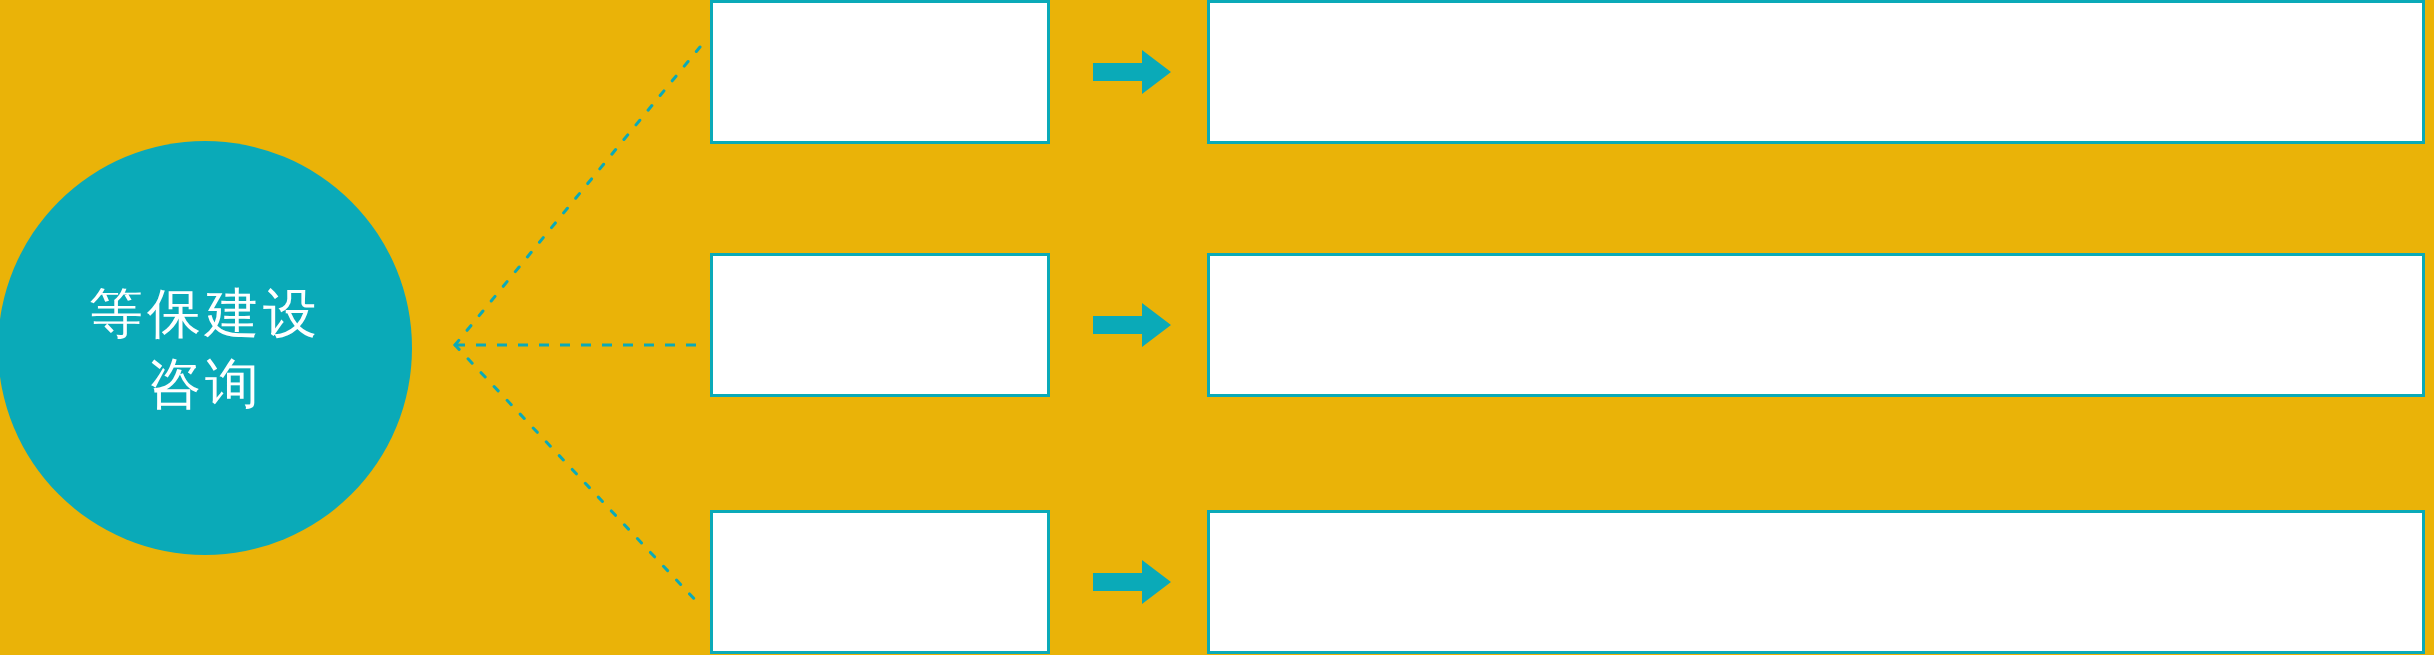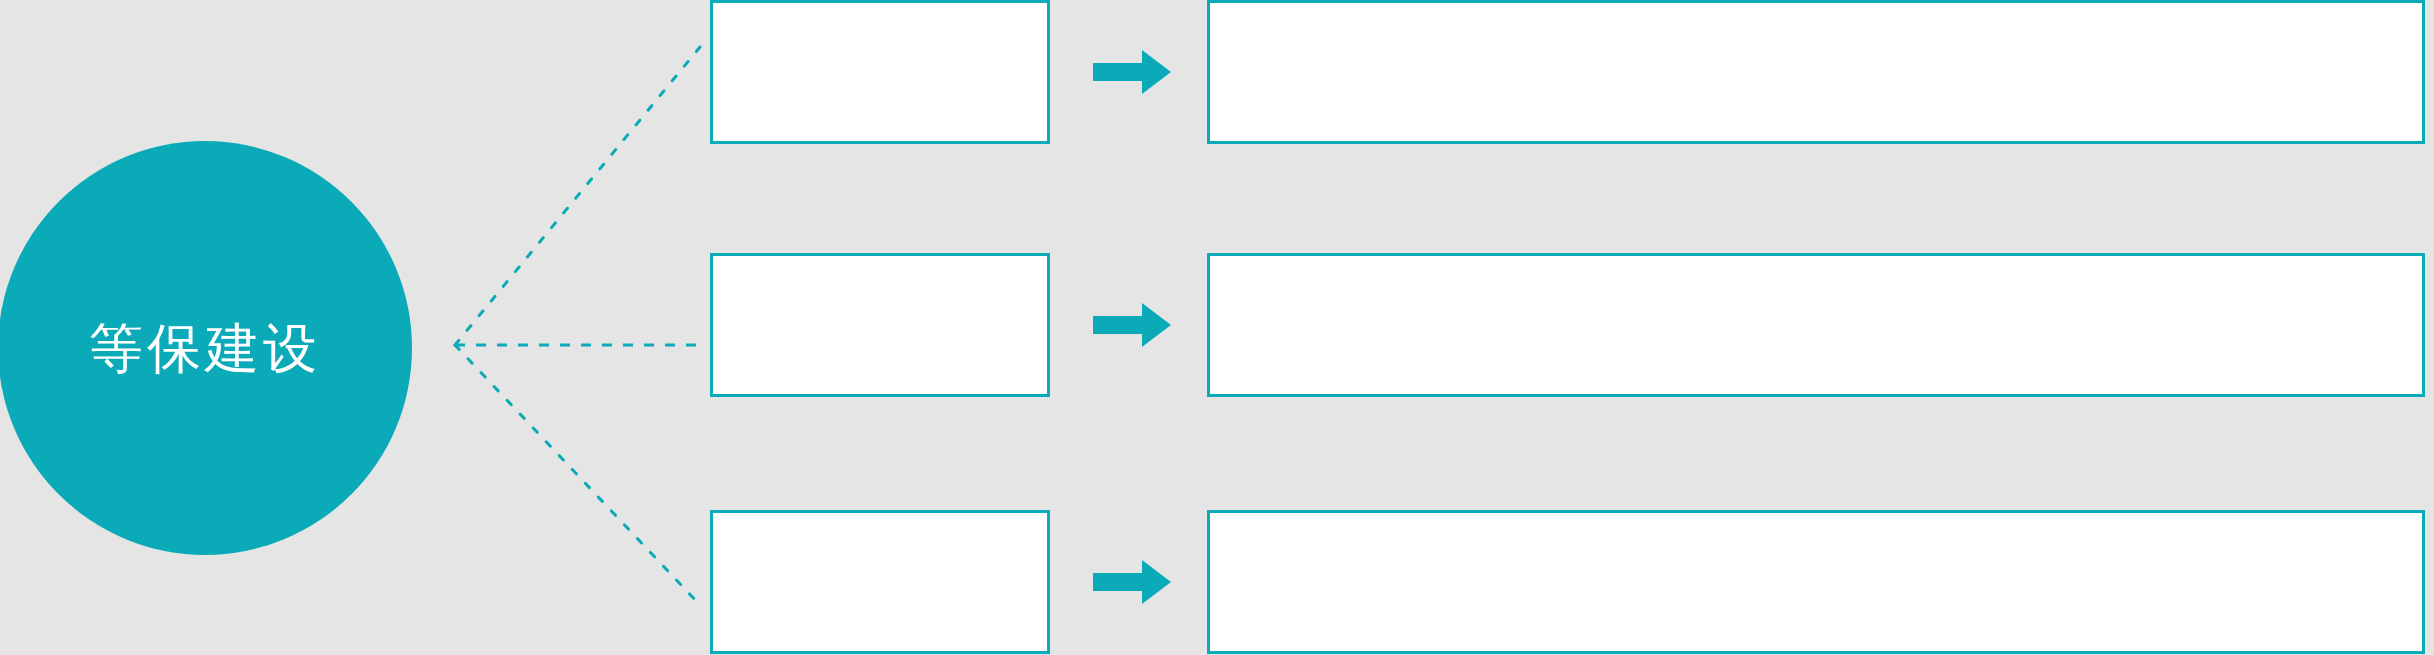--- a/index.html
+++ b/index.html
@@ -7,21 +7,21 @@
     padding: 0;
     background: #ffffff;
   }
   body {
     font-family: "Liberation Sans", "DejaVu Sans", sans-serif;
   }
   #canvas {
     position: relative;
     width: 2434px;
     height: 655px;
-    background: #e5e5e5;
+    background: #eab308;
     overflow: hidden;
   }
   #connector-svg {
     position: absolute;
     left: 0;
     top: 0;
     width: 2434px;
     height: 655px;
     pointer-events: none;
   }
@@ -101,20 +101,21 @@
 <div id="canvas">
 
   <svg id="connector-svg" viewBox="0 0 2434 655" preserveAspectRatio="none">
     <line x1="455" y1="345" x2="700" y2="47" stroke="#0AAAB8" stroke-width="3" stroke-dasharray="6 13" stroke-linecap="round" fill="none"></line>
     <line x1="455" y1="345" x2="702" y2="345" stroke="#0AAAB8" stroke-width="3" stroke-dasharray="10 11" stroke-linecap="butt" fill="none"></line>
     <line x1="455" y1="345" x2="700" y2="605" stroke="#0AAAB8" stroke-width="3" stroke-dasharray="6 13" stroke-linecap="round" fill="none"></line>
   </svg>
 
   <div class="hub-circle">
     <div class="hub-line">等保建设</div>
+    <div class="hub-line">咨询</div>
   </div>
 
   <div class="row" style="top:0px;">
     <div class="box-small">
       <span class="box-text"></span>
     </div>
     <div class="arrow">
       <svg width="78" height="44" viewBox="0 0 78 44">
         <path d="M0 13 L49 13 L49 0 L78 22 L49 44 L49 31 L0 31 Z" fill="#0AAAB8"></path>
       </svg>

